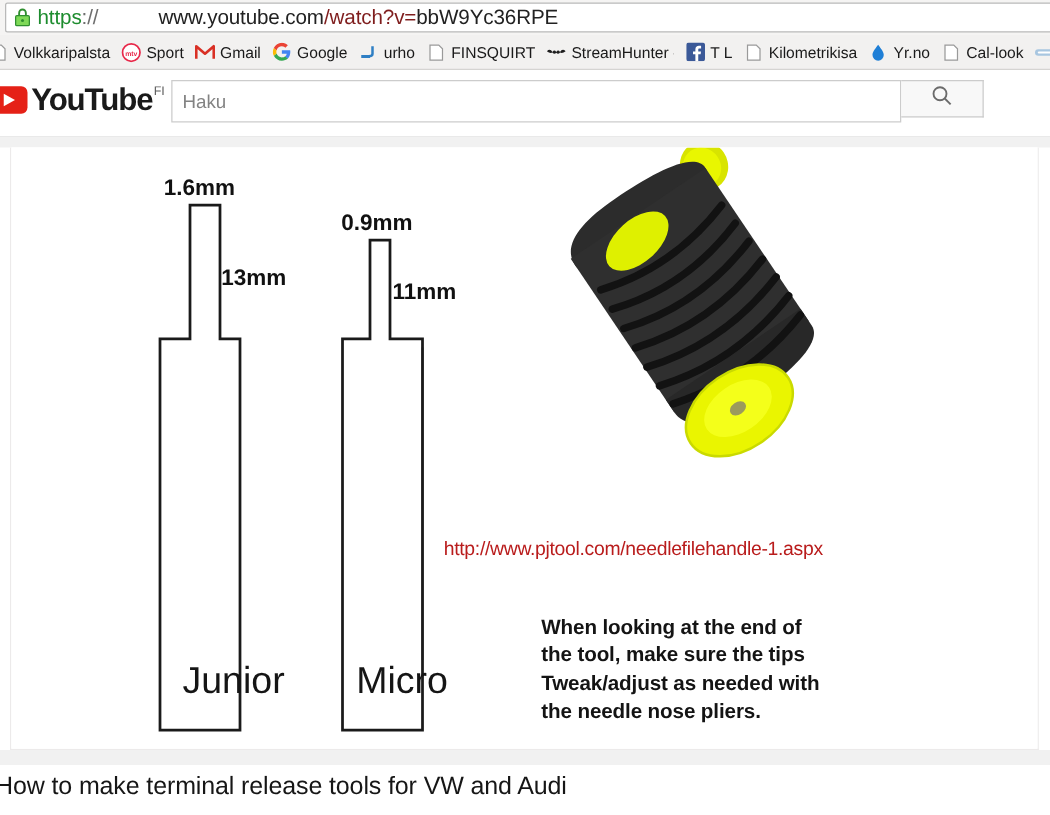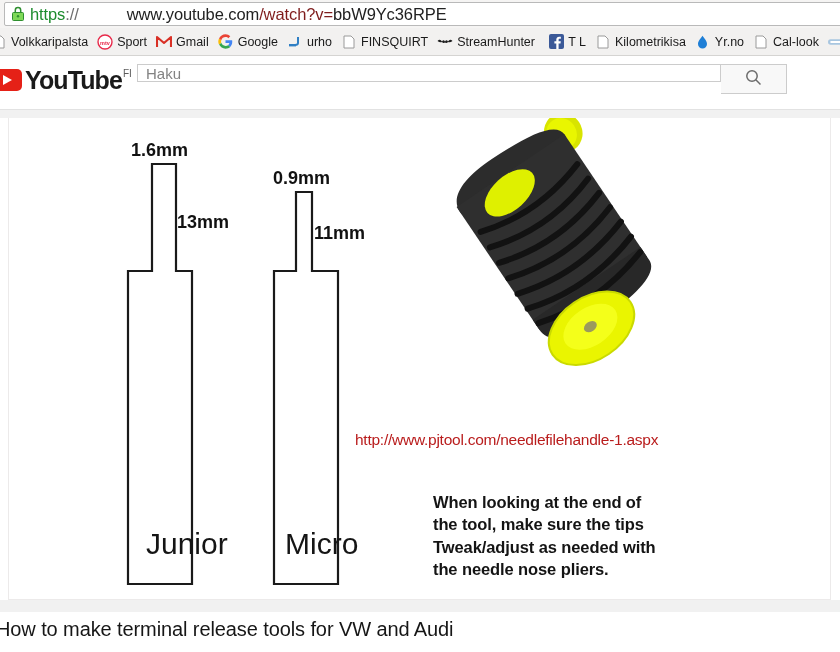--- a/index.html
+++ b/index.html
@@ -93,21 +93,21 @@
     font-family: "Liberation Sans", sans-serif;
   }
   .yt-cc {
     font-size: 10px; color: #5c5c5c; margin-left: 1px; margin-top: -1px;
   }
   .yt-search-wrap {
     position: absolute; left: 137px; top: 64px;
     display: flex; align-items: stretch;
   }
   .yt-search-input {
-    width: 584px; height: 18px;
+    width: 584px; height: 34px;
     border: 1px solid #cccccc;
     background: #ffffff;
     font-size: 15px;
     color: #555555;
     padding: 0 8px;
     font-family: "Liberation Sans", sans-serif;
     outline: none;
   }
   .yt-search-input::placeholder { color: #838383; opacity: 1; }
   .yt-search-btn {

